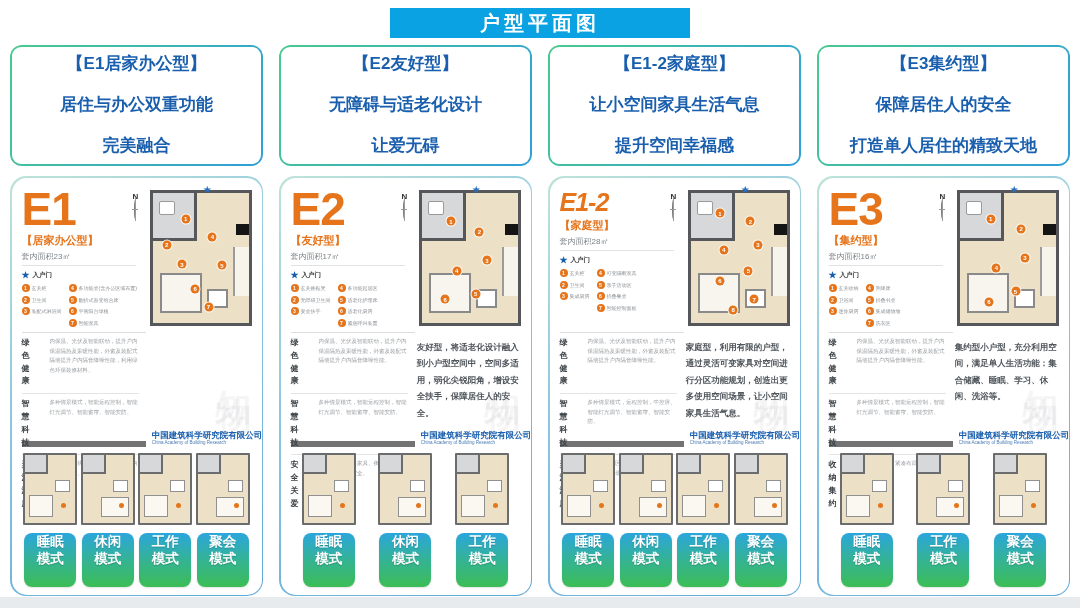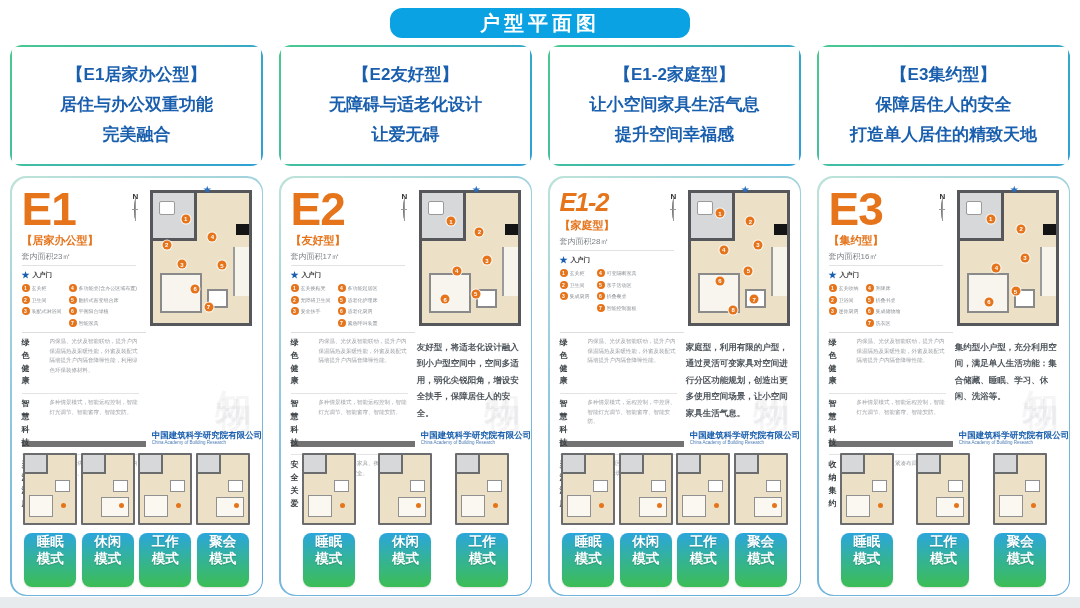--- a/index.html
+++ b/index.html
@@ -5,31 +5,31 @@
   html,body{margin:0;padding:0;}
   body{
     width:1080px;height:608px;position:relative;overflow:hidden;
     background:#ffffff;font-family:"Liberation Sans",sans-serif;
     -webkit-font-smoothing:antialiased;
   }
   .bottom-strip{position:absolute;left:0;right:0;bottom:0;height:11px;background:#e8ebee;}
 
   
   .banner{
-    width:300px;height:30px;margin:8px auto 7px;background:#0aa2e2;border-radius:12px;
+    width:300px;height:30px;margin:8px auto 7px;background:#0aa2e2;border-radius:0;
     color:#fff;font-size:20px;font-weight:bold;letter-spacing:4px;
     display:flex;align-items:center;justify-content:center;
   }
 
   
   .intro-row{display:grid;grid-template-columns:repeat(4,1fr);gap:16px;padding:0 10px;}
   .intro-card{border-radius:12px;padding:2px;background:linear-gradient(120deg,#49c98e,#2f9fd8);}
   .intro-card-inner{
-    background:#fff;border-radius:4px;height:117px;display:flex;flex-direction:column;
-    justify-content:center;align-items:center;gap:7px;text-align:center;
+    background:#fff;border-radius:9px;height:117px;display:flex;flex-direction:column;
+    justify-content:center;align-items:center;gap:18px;text-align:center;
     color:#1a5fae;font-weight:bold;font-size:17px;line-height:1.35;padding:0 6px;
   }
 
   
   .panels-row{display:grid;grid-template-columns:repeat(4,1fr);gap:16px;padding:0 10px;margin-top:10px;}
   .panel{border-radius:16px;padding:1.5px;background:linear-gradient(150deg,#bfe3d8 0%,#8fc8e0 40%,#5da8d8 100%);height:417px;}
   .panel-inner{
     background:#fff;border-radius:15px;height:100%;box-sizing:border-box;
     padding:10px 10px 8px;display:flex;flex-direction:column;position:relative;overflow:hidden;
   }

